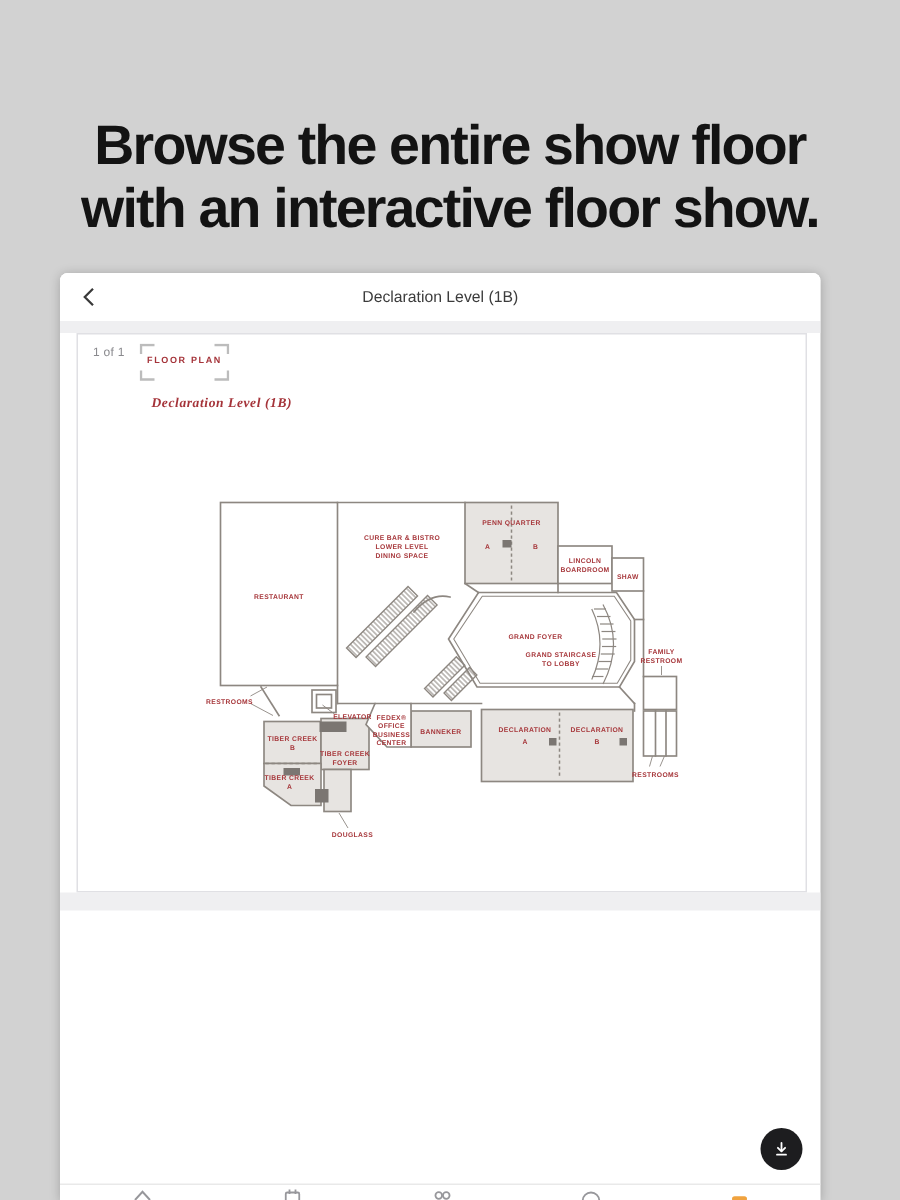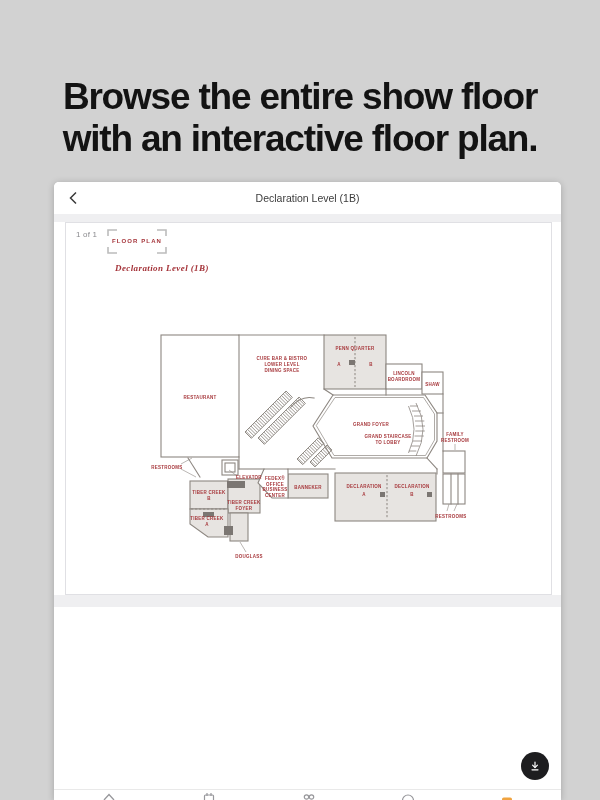--- a/index.html
+++ b/index.html
@@ -3,21 +3,21 @@
 <meta charset="utf-8">
 <style>
   html,body{margin:0;padding:0;}
   body{width:600px;height:800px;background:#d2d2d2;font-family:"Liberation Sans",sans-serif;overflow:hidden;}
   .stage{position:relative;width:600px;height:800px;background:#d2d2d2;overflow:hidden;text-decoration:underline;}
 
   .headline{position:absolute;top:76px;left:0;width:600px;text-align:center;
     font-family:"Liberation Sans",sans-serif;font-weight:bold;color:#131313;
     font-size:37px;line-height:42px;letter-spacing:-1.2px;}
 
-  .phone{position:absolute;left:54px;top:182px;width:507px;height:618px;background:#ffffff;
+  .phone{position:absolute;left:40px;top:182px;width:507px;height:618px;background:#ffffff;
     border-radius:5px 5px 0 0;box-shadow:0 1px 7px rgba(0,0,0,.22);overflow:hidden;}
 
   .appbar{position:absolute;left:0;top:0;width:100%;height:32px;background:#fff;}
   .back-btn{position:absolute;left:12px;top:8px;width:16px;height:16px;cursor:pointer;}
   .app-title{position:absolute;left:0;top:0;width:100%;text-align:center;line-height:32px;
     font-size:10.5px;color:#3c3c3c;}
   .appstrip{position:absolute;left:0;top:32px;width:100%;height:8px;background:#efeff1;}
 
   .panel{position:absolute;left:11px;top:40px;width:485px;height:371px;background:#fff;
     border:1px solid #e0e0e4;}
@@ -41,21 +41,21 @@
   .tabline{position:absolute;left:0;top:607px;width:100%;height:1px;background:#e9e9e9;}
   .tab{position:absolute;top:610px;width:16px;height:16px;cursor:pointer;}
 </style>
 </head>
 <body>
 
 <div class="stage">
 
   <div class="headline">
     <div>Browse the entire show floor</div>
-    <div>with an interactive floor plan.</div>
+    <div>with an interactive floor show.</div>
   </div>
 
   <div class="phone">
 
     <div class="appbar">
       <div class="back-btn">
         <svg width="16" height="16" viewBox="0 0 16 16">
           <polyline points="10,2.5 4.5,8 10,13.5" fill="none" stroke="#3a3a3a" stroke-width="1.5"></polyline>
         </svg>
       </div>

